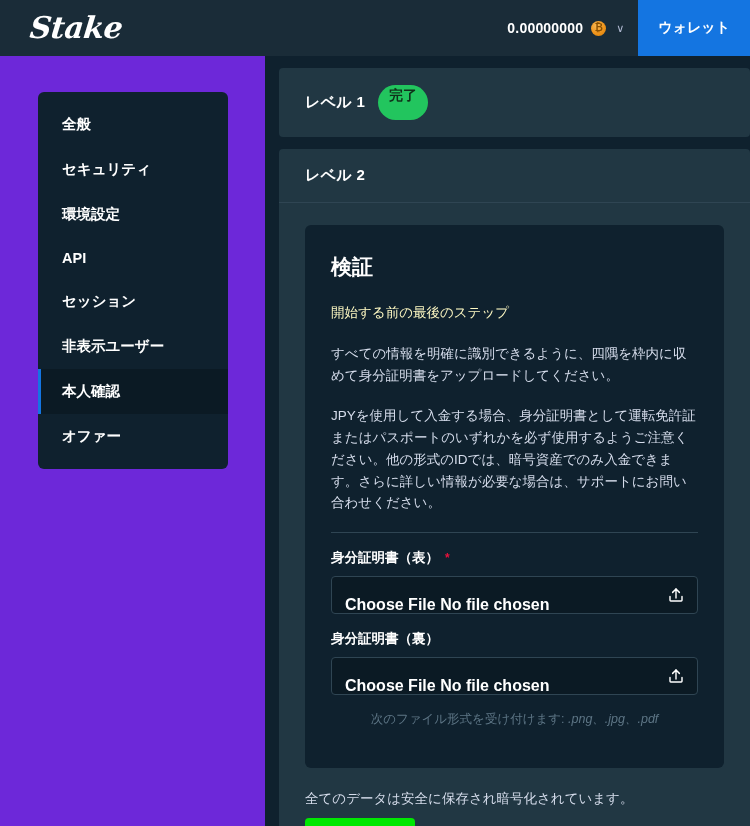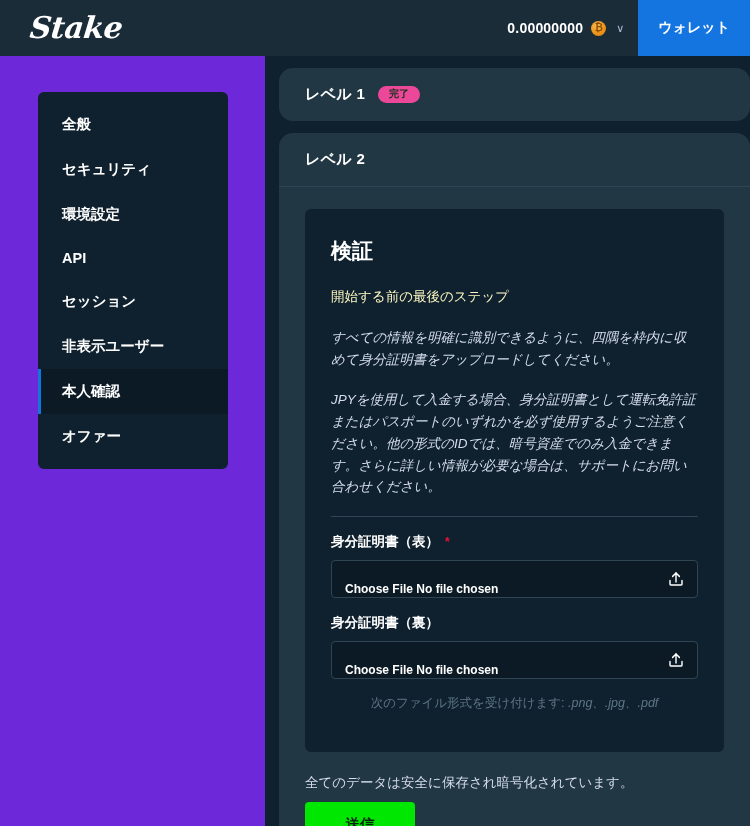--- a/index.html
+++ b/index.html
@@ -121,42 +121,42 @@
   }
 
   
   .main {
     flex: 1;
     padding: 12px 0 0 14px;
     overflow: hidden;
   }
   .level-card {
     background: #213743;
-    border-radius: 14px;
+    border-radius: 4px;
     margin-bottom: 12px;
   }
   .level-head {
     display: flex;
     align-items: center;
     gap: 13px;
     padding: 17px 0 17px 26px;
   }
   .level-title {
     color: #ffffff;
     font-size: 15px;
     font-weight: 700;
     letter-spacing: 0.3px;
   }
   .badge-done {
-    background: #ec4899;
+    background: #22c55e;
     color: #10301a;
-    font-size: 10px;
+    font-size: 14px;
     font-weight: 700;
     border-radius: 999px;
-    padding: 3px 11px 4px;
+    padding: 3px 11px 18px;
     line-height: 1;
   }
   .level-divider {
     height: 1px;
     background: #2f4553;
     margin: 0;
   }
   .level-body { padding: 22px 26px 0 26px; }
 
   .inner-card {
@@ -174,21 +174,20 @@
     color: #fef9c3;
     font-size: 13.5px;
     line-height: 1.5;
     margin-bottom: 20px;
   }
   .verify-para {
     color: #d5dceb;
     font-size: 13.5px;
     line-height: 1.62;
     margin-bottom: 18px;
-    font-style: italic;
   }
   .inner-divider {
     height: 1px;
     background: #2f4553;
     margin: 8px 0 16px 0;
   }
 
   .field-label {
     color: #ffffff;
     font-size: 13.5px;
@@ -206,21 +205,21 @@
     height: 38px;
     display: flex;
     align-items: center;
     justify-content: space-between;
     padding: 0 12px 0 13px;
     margin-bottom: 16px;
     cursor: pointer;
   }
   .file-text {
     color: #ffffff;
-    font-size: 12px;
+    font-size: 16px;
     font-weight: 700;
     white-space: nowrap;
     margin-top: 20px;
   }
   .upload-icon { width: 18px; height: 18px; flex: none; }
   .upload-icon svg { display: block; }
   .formats {
     color: #5d7585;
     font-size: 12.5px;
     text-align: center;

